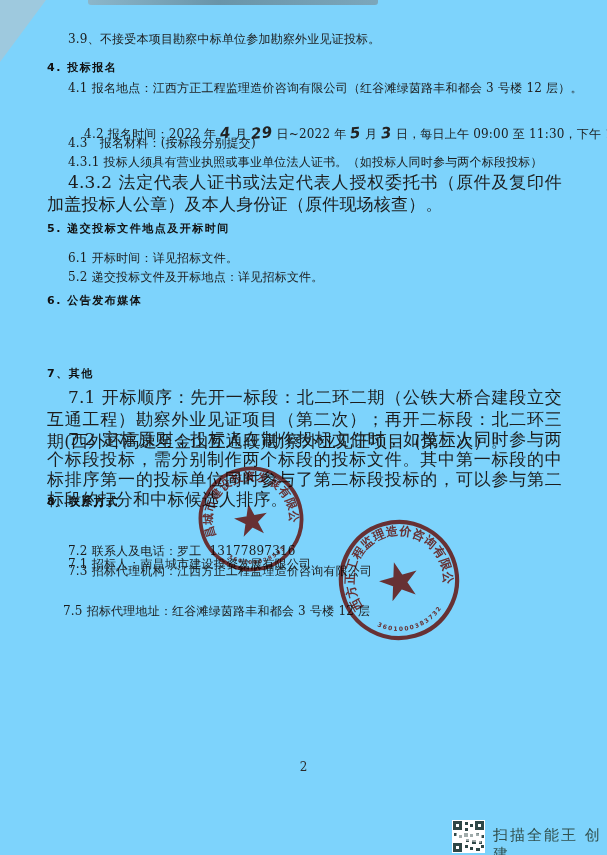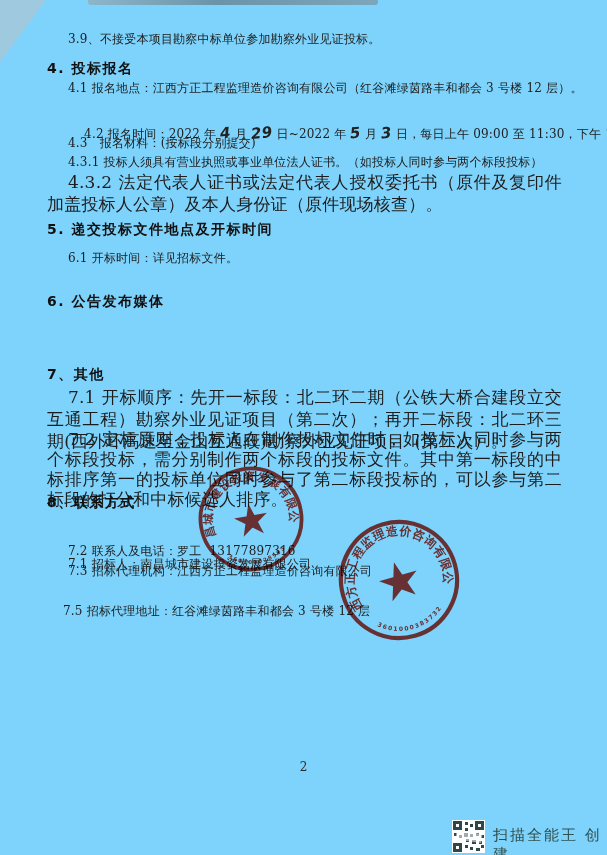--- a/index.html
+++ b/index.html
@@ -4,21 +4,21 @@
 <style>
   html,body { margin:0; padding:0; background:#e8e8e8; }
   .page {
     position:relative; width:607px; height:855px; margin:0 auto;
     background:#7dd3fc; overflow:hidden;
     font-family:"DejaVu Serif","Liberation Serif",serif; color:#1d1d1d;
   }
   .line { position:absolute; font-size:12px; white-space:pre; letter-spacing:.2px; }
   .para { position:absolute; font-size:17px; margin:0; text-align:justify; letter-spacing:.2px; line-height:22px; }
   .heading { position:absolute; margin:0; font-family:"DejaVu Sans","Liberation Sans",sans-serif;
-             font-weight:700; font-size:14px; letter-spacing:1.5px; color:#111; }
+             font-weight:700; font-size:11px; letter-spacing:1.5px; color:#111; }
   .hw { display:inline-block; font-family:"DejaVu Sans","Liberation Sans",sans-serif;
         font-style:italic; font-weight:700; font-size:15px; margin:0 4px; transform:rotate(-6deg); color:#222; }
   .stamp { position:absolute; mix-blend-mode:multiply; opacity:.88; filter:blur(.2px); }
   .stamp text { font-family:"DejaVu Sans","Liberation Sans",sans-serif; font-weight:700; }
   .pgnum { position:absolute; left:0; top:760px; width:607px; text-align:center; font-size:12px; color:#2a2a2a; }
   .wm-label { position:absolute; left:493px; top:826px; font-family:"DejaVu Sans","Liberation Sans",sans-serif;
               font-size:15px; color:#31504e; letter-spacing:2px; }
   .wm-qr { position:absolute; left:452px; top:820px; }
   .artifact-top { position:absolute; left:88px; top:0; width:290px; height:5px; opacity:.5;
                   background:linear-gradient(to right,#9a9a9a,#555 45%,#7a7a7a); border-radius:0 0 3px 3px; }
@@ -42,20 +42,21 @@
   <div class="line" style="left:68px; top:110px;">
     <span>4.2 报名时间：2022 年</span><span class="hw">4</span><span>月</span><span class="hw">29</span><span>日~2022 年</span><span class="hw">5</span><span>月</span><span class="hw">3</span><span>日，每日上午 09:00 至 11:30，下午 14:00 至 16:30。</span>
   </div>
 
   <div class="line" style="left:68px; top:135px;">4.3   报名材料：(按标段分别提交)</div>
   <div class="line" style="left:68px; top:154px;">4.3.1 投标人须具有营业执照或事业单位法人证书。（如投标人同时参与两个标段投标）</div>
   <p class="para" style="left:47px; top:171px; width:515px; text-indent:21px;">4.3.2 法定代表人证书或法定代表人授权委托书（原件及复印件加盖投标人公章）及本人身份证（原件现场核查）。</p>
 
   <h2 class="heading" style="left:47px; top:221px;">5. 递交投标文件地点及开标时间</h2>
   <div class="line" style="left:68px; top:250px;">6.1 开标时间：详见招标文件。</div>
+  <div class="line" style="left:68px; top:269px;">5.2 递交投标文件及开标地点：详见招标文件。</div>
 
   <h2 class="heading" style="left:47px; top:293px;">6. 公告发布媒体</h2>
 
   <h2 class="heading" style="left:47px; top:366px;">7、其他</h2>
   <p class="para" style="left:47px; top:386px; width:515px; text-indent:21px; line-height:22px;">7.1 开标顺序：先开一标段：北二环二期（公铁大桥合建段立交互通工程）勘察外业见证项目（第二次）；再开二标段：北二环三期(西外环高速至金山互通段)勘察外业见证项目（第二次）。</p>
   <p class="para" style="left:47px; top:429px; width:515px; text-indent:21px; line-height:20px;">7.2 定标原则：投标人在制作投标文件时，如投标人同时参与两个标段投标，需分别制作两个标段的投标文件。其中第一标段的中标排序第一的投标单位同时参与了第二标段投标的，可以参与第二标段的打分和中标候选人排序。</p>
 
   <h2 class="heading" style="left:47px; top:494px;">8、联系方式</h2>
   <div class="line" style="left:68px; top:522px;margin-top:34px;">7.1 招标人：南昌城市建设投资发展有限公司</div>
   <div class="line" style="left:68px; top:543px;">7.2 联系人及电话：罗工  13177897316</div>

